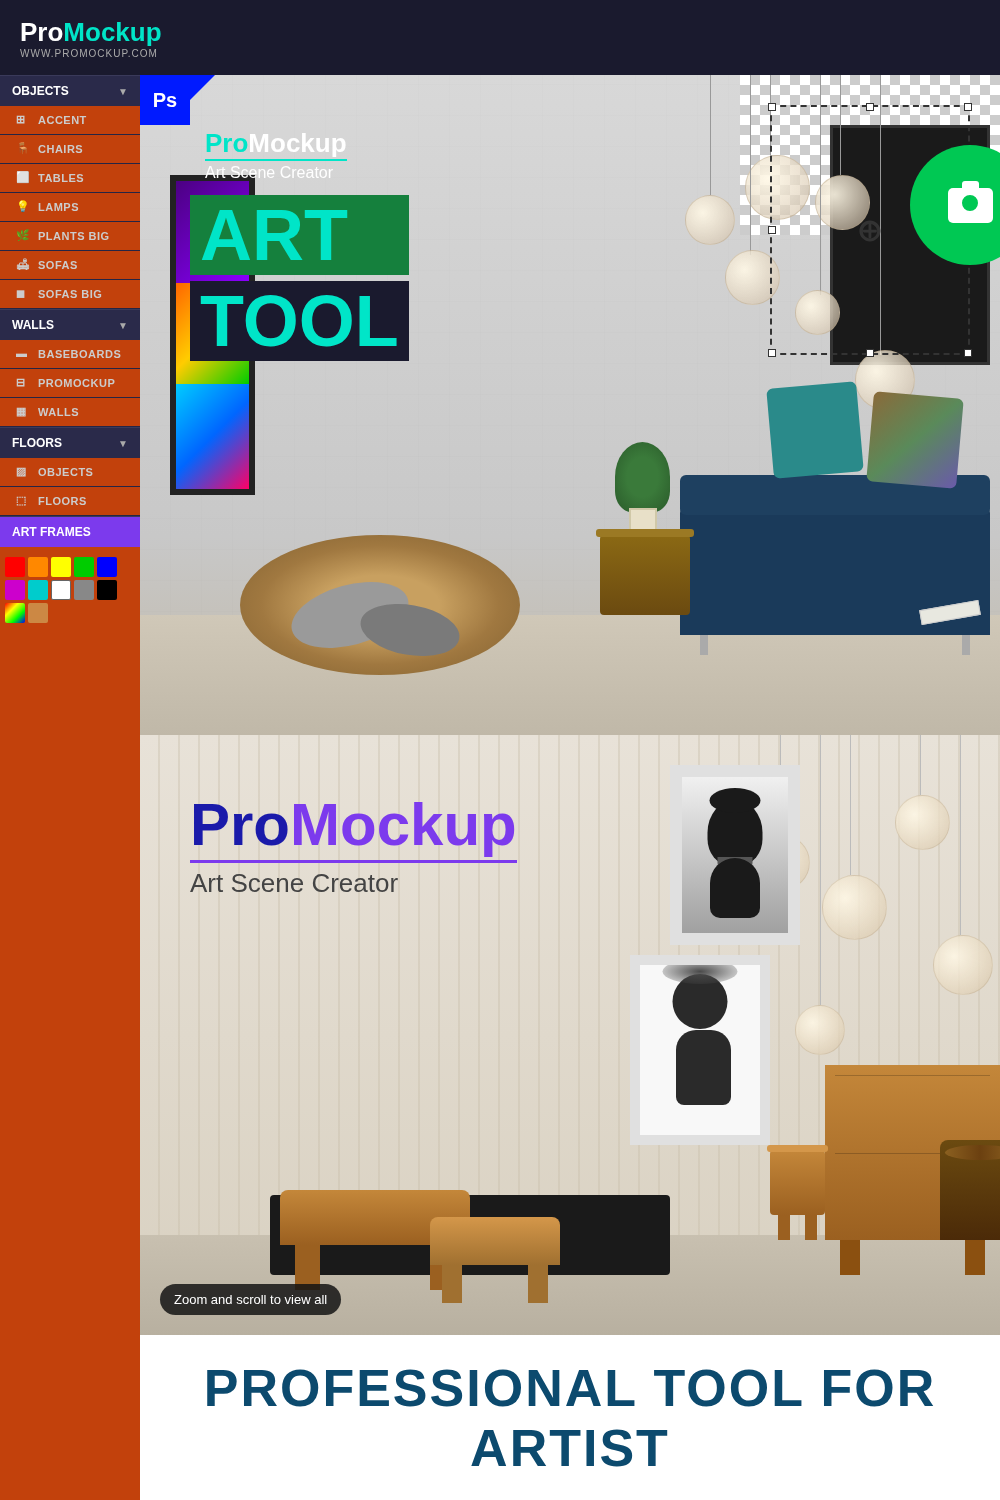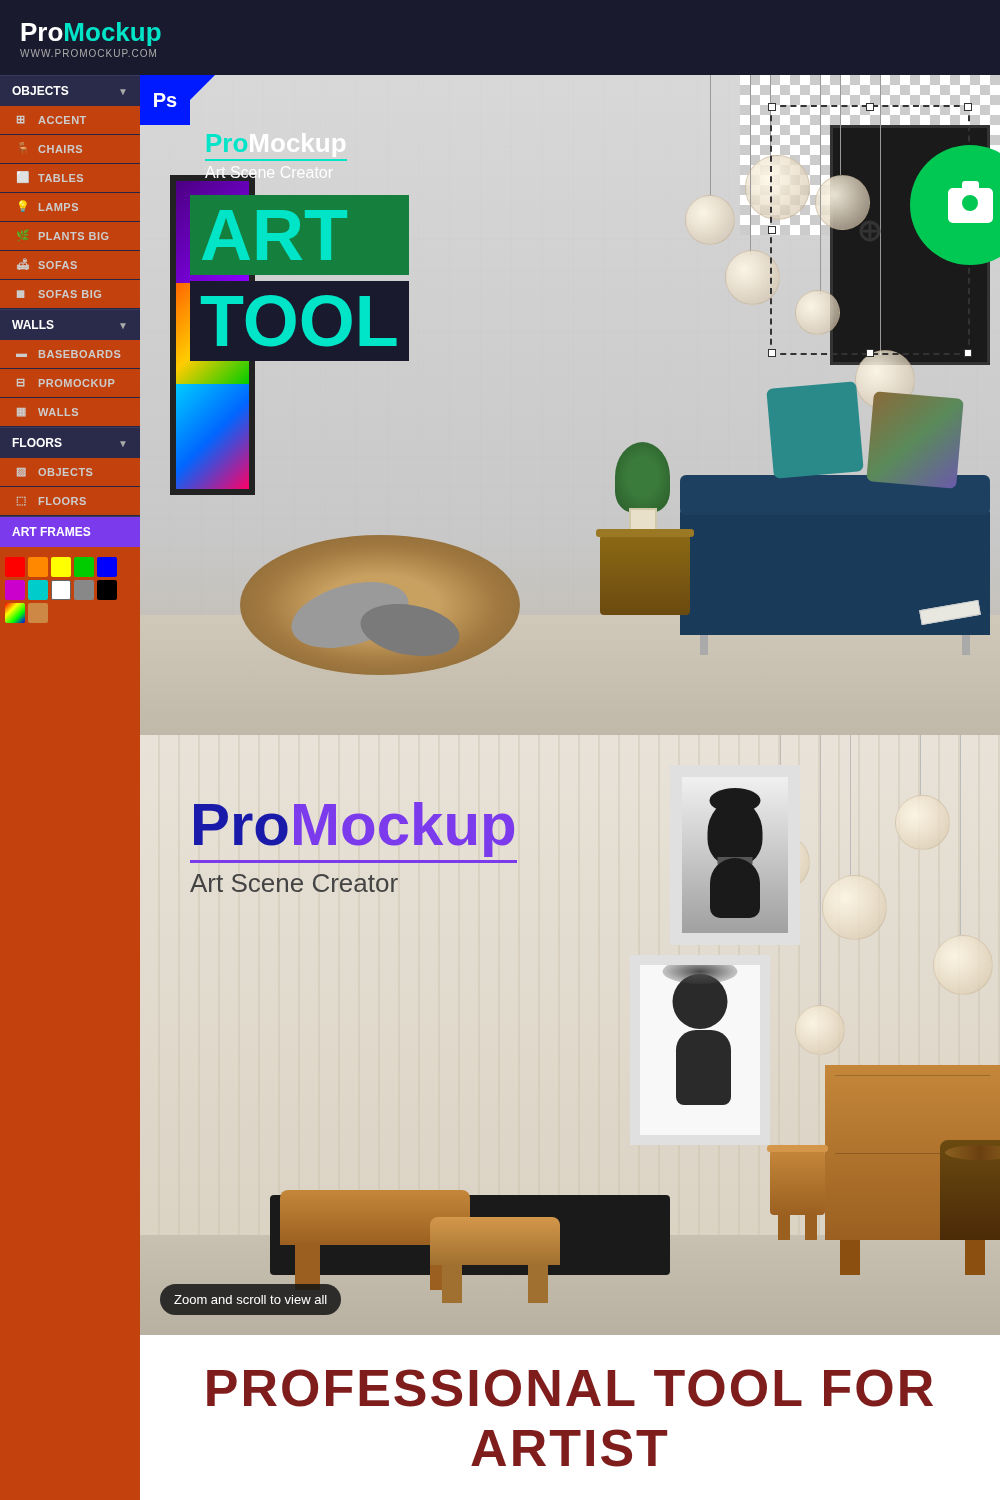--- a/index.html
+++ b/index.html
@@ -416,21 +416,21 @@
       height: 165px;
       background: #fff;
       display: flex;
       align-items: center;
       justify-content: center;
       flex-shrink: 0;
     }
     .professional-text {
       font-size: 52px;
       font-weight: 900;
-      color: #7f1d1d;
+      color: #0c4a6e;
       letter-spacing: 2px;
       text-align: center;
     }
 
     
     .wall-bg {
       position: absolute;
       inset: 0;
       background: linear-gradient(180deg, #d8d8d8 0%, #c8c8c8 70%, #c0b8a8 100%);
     }

